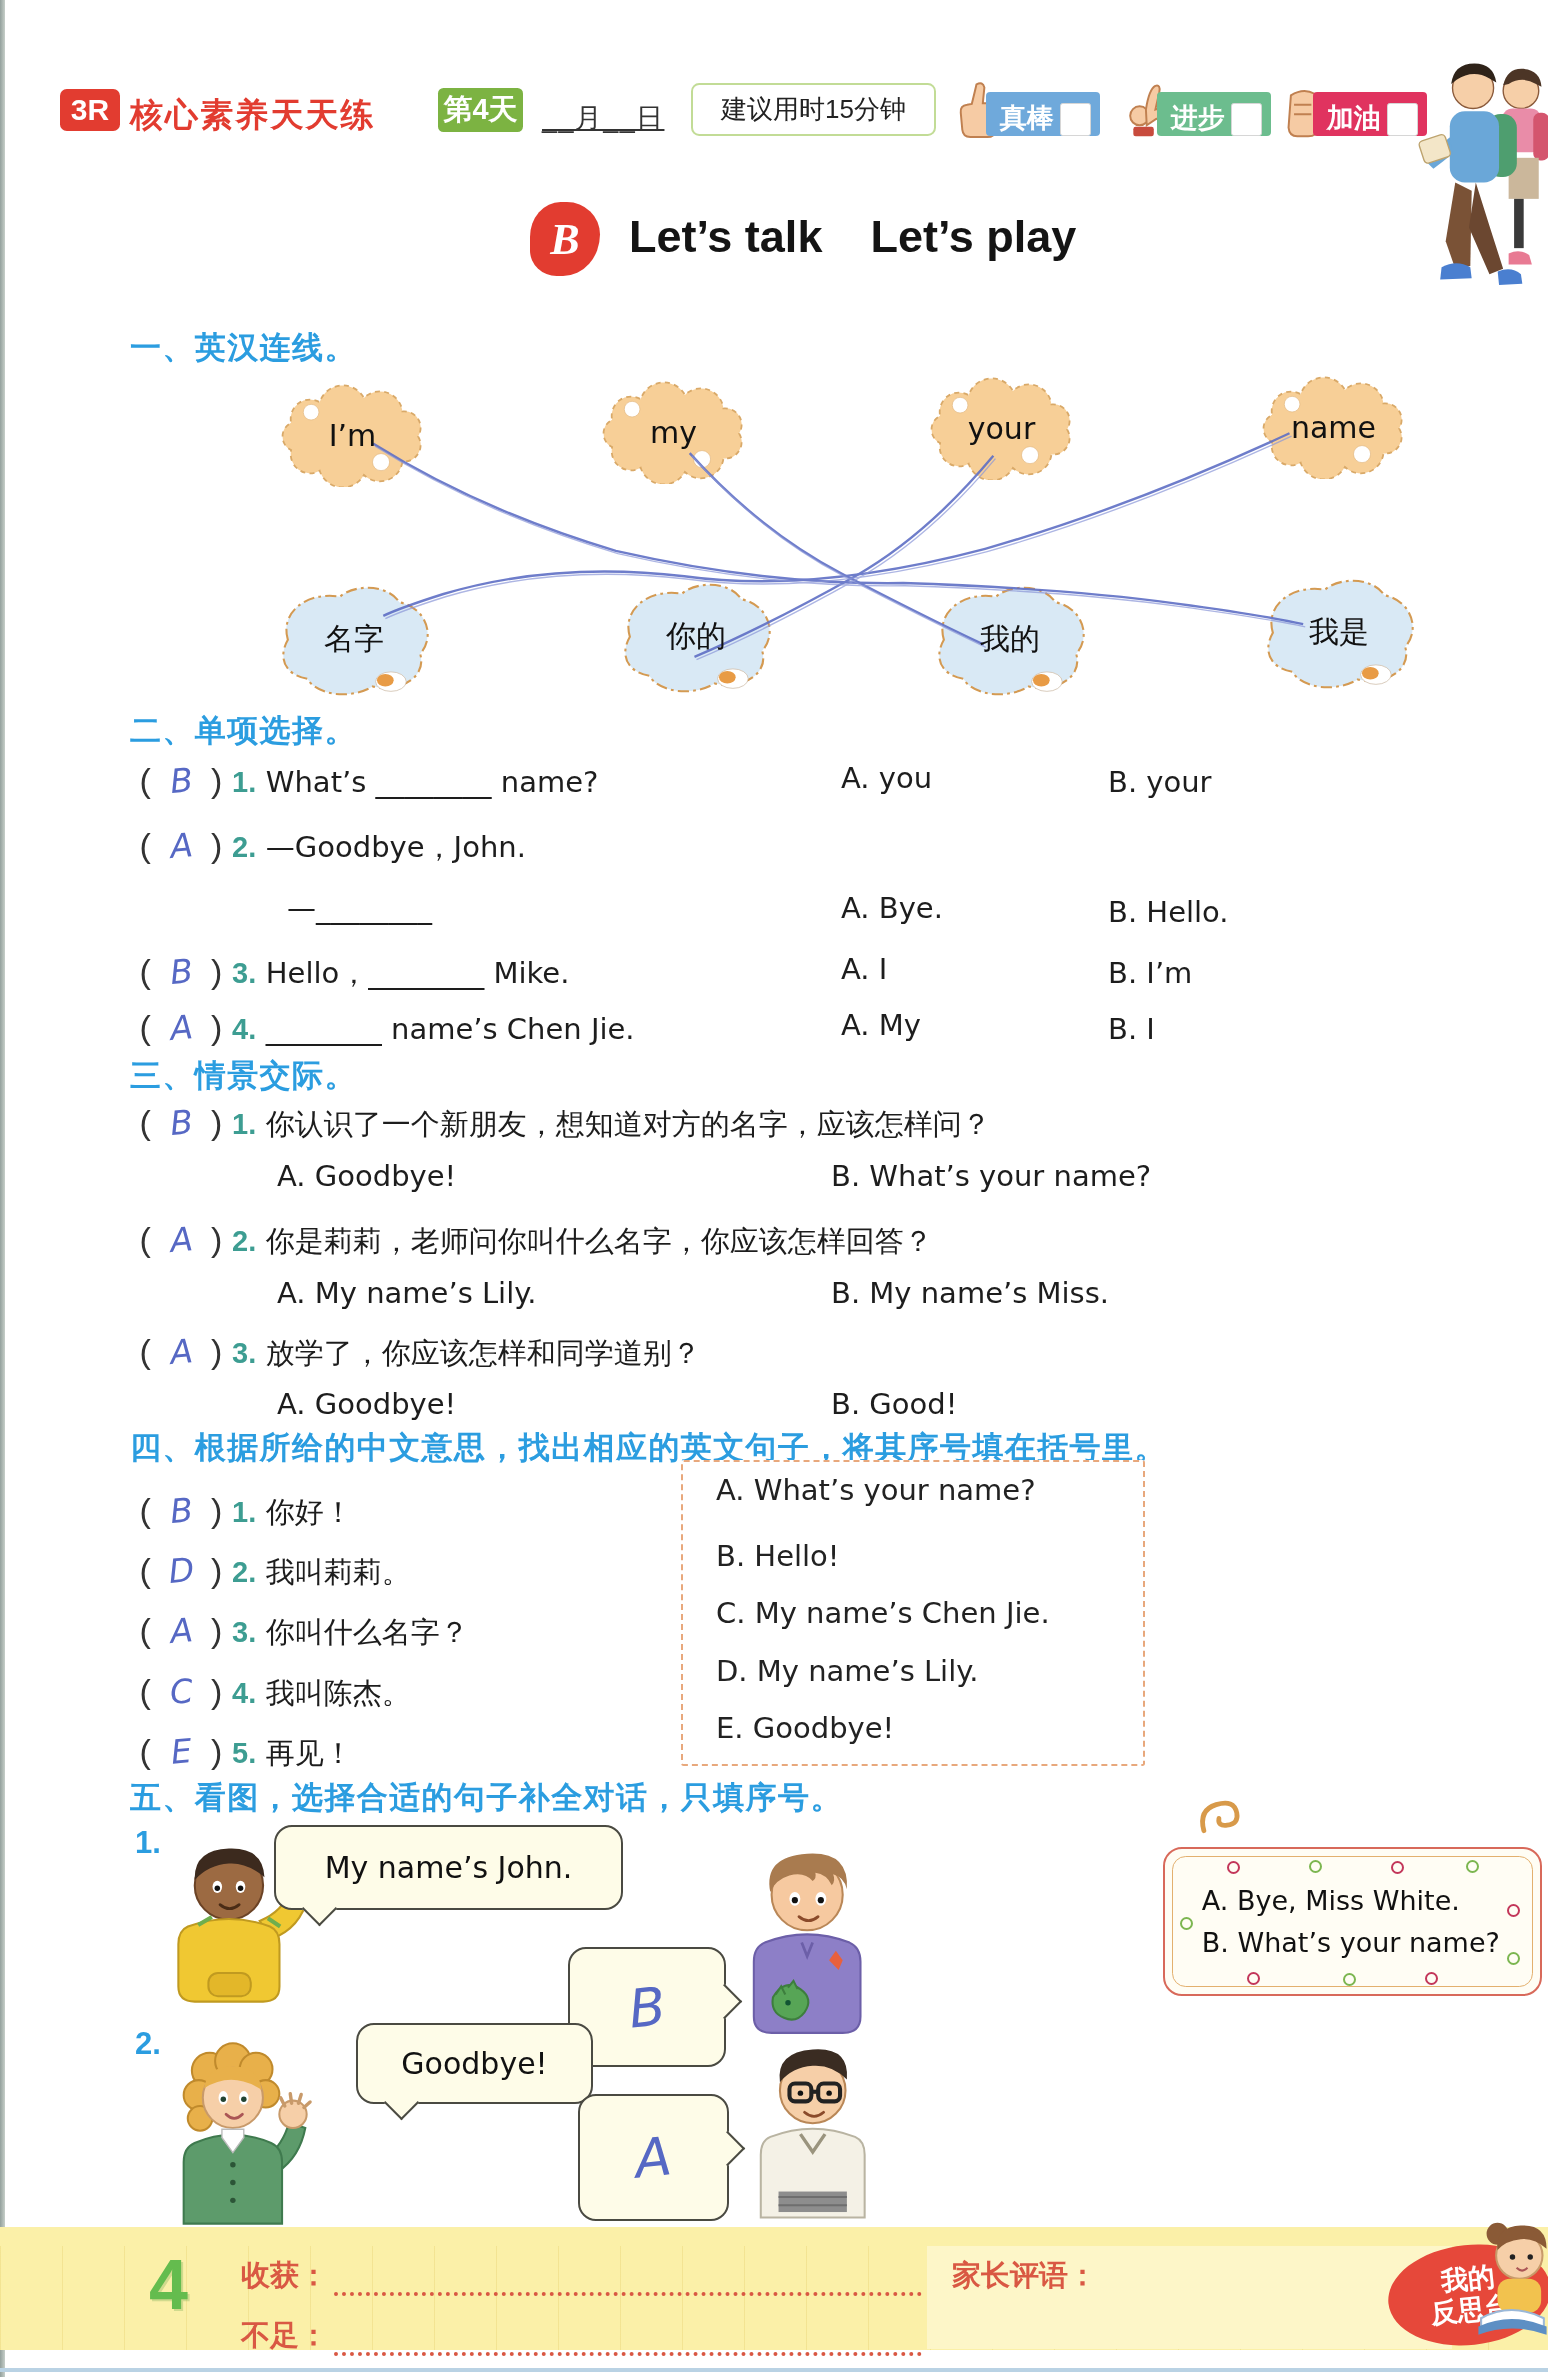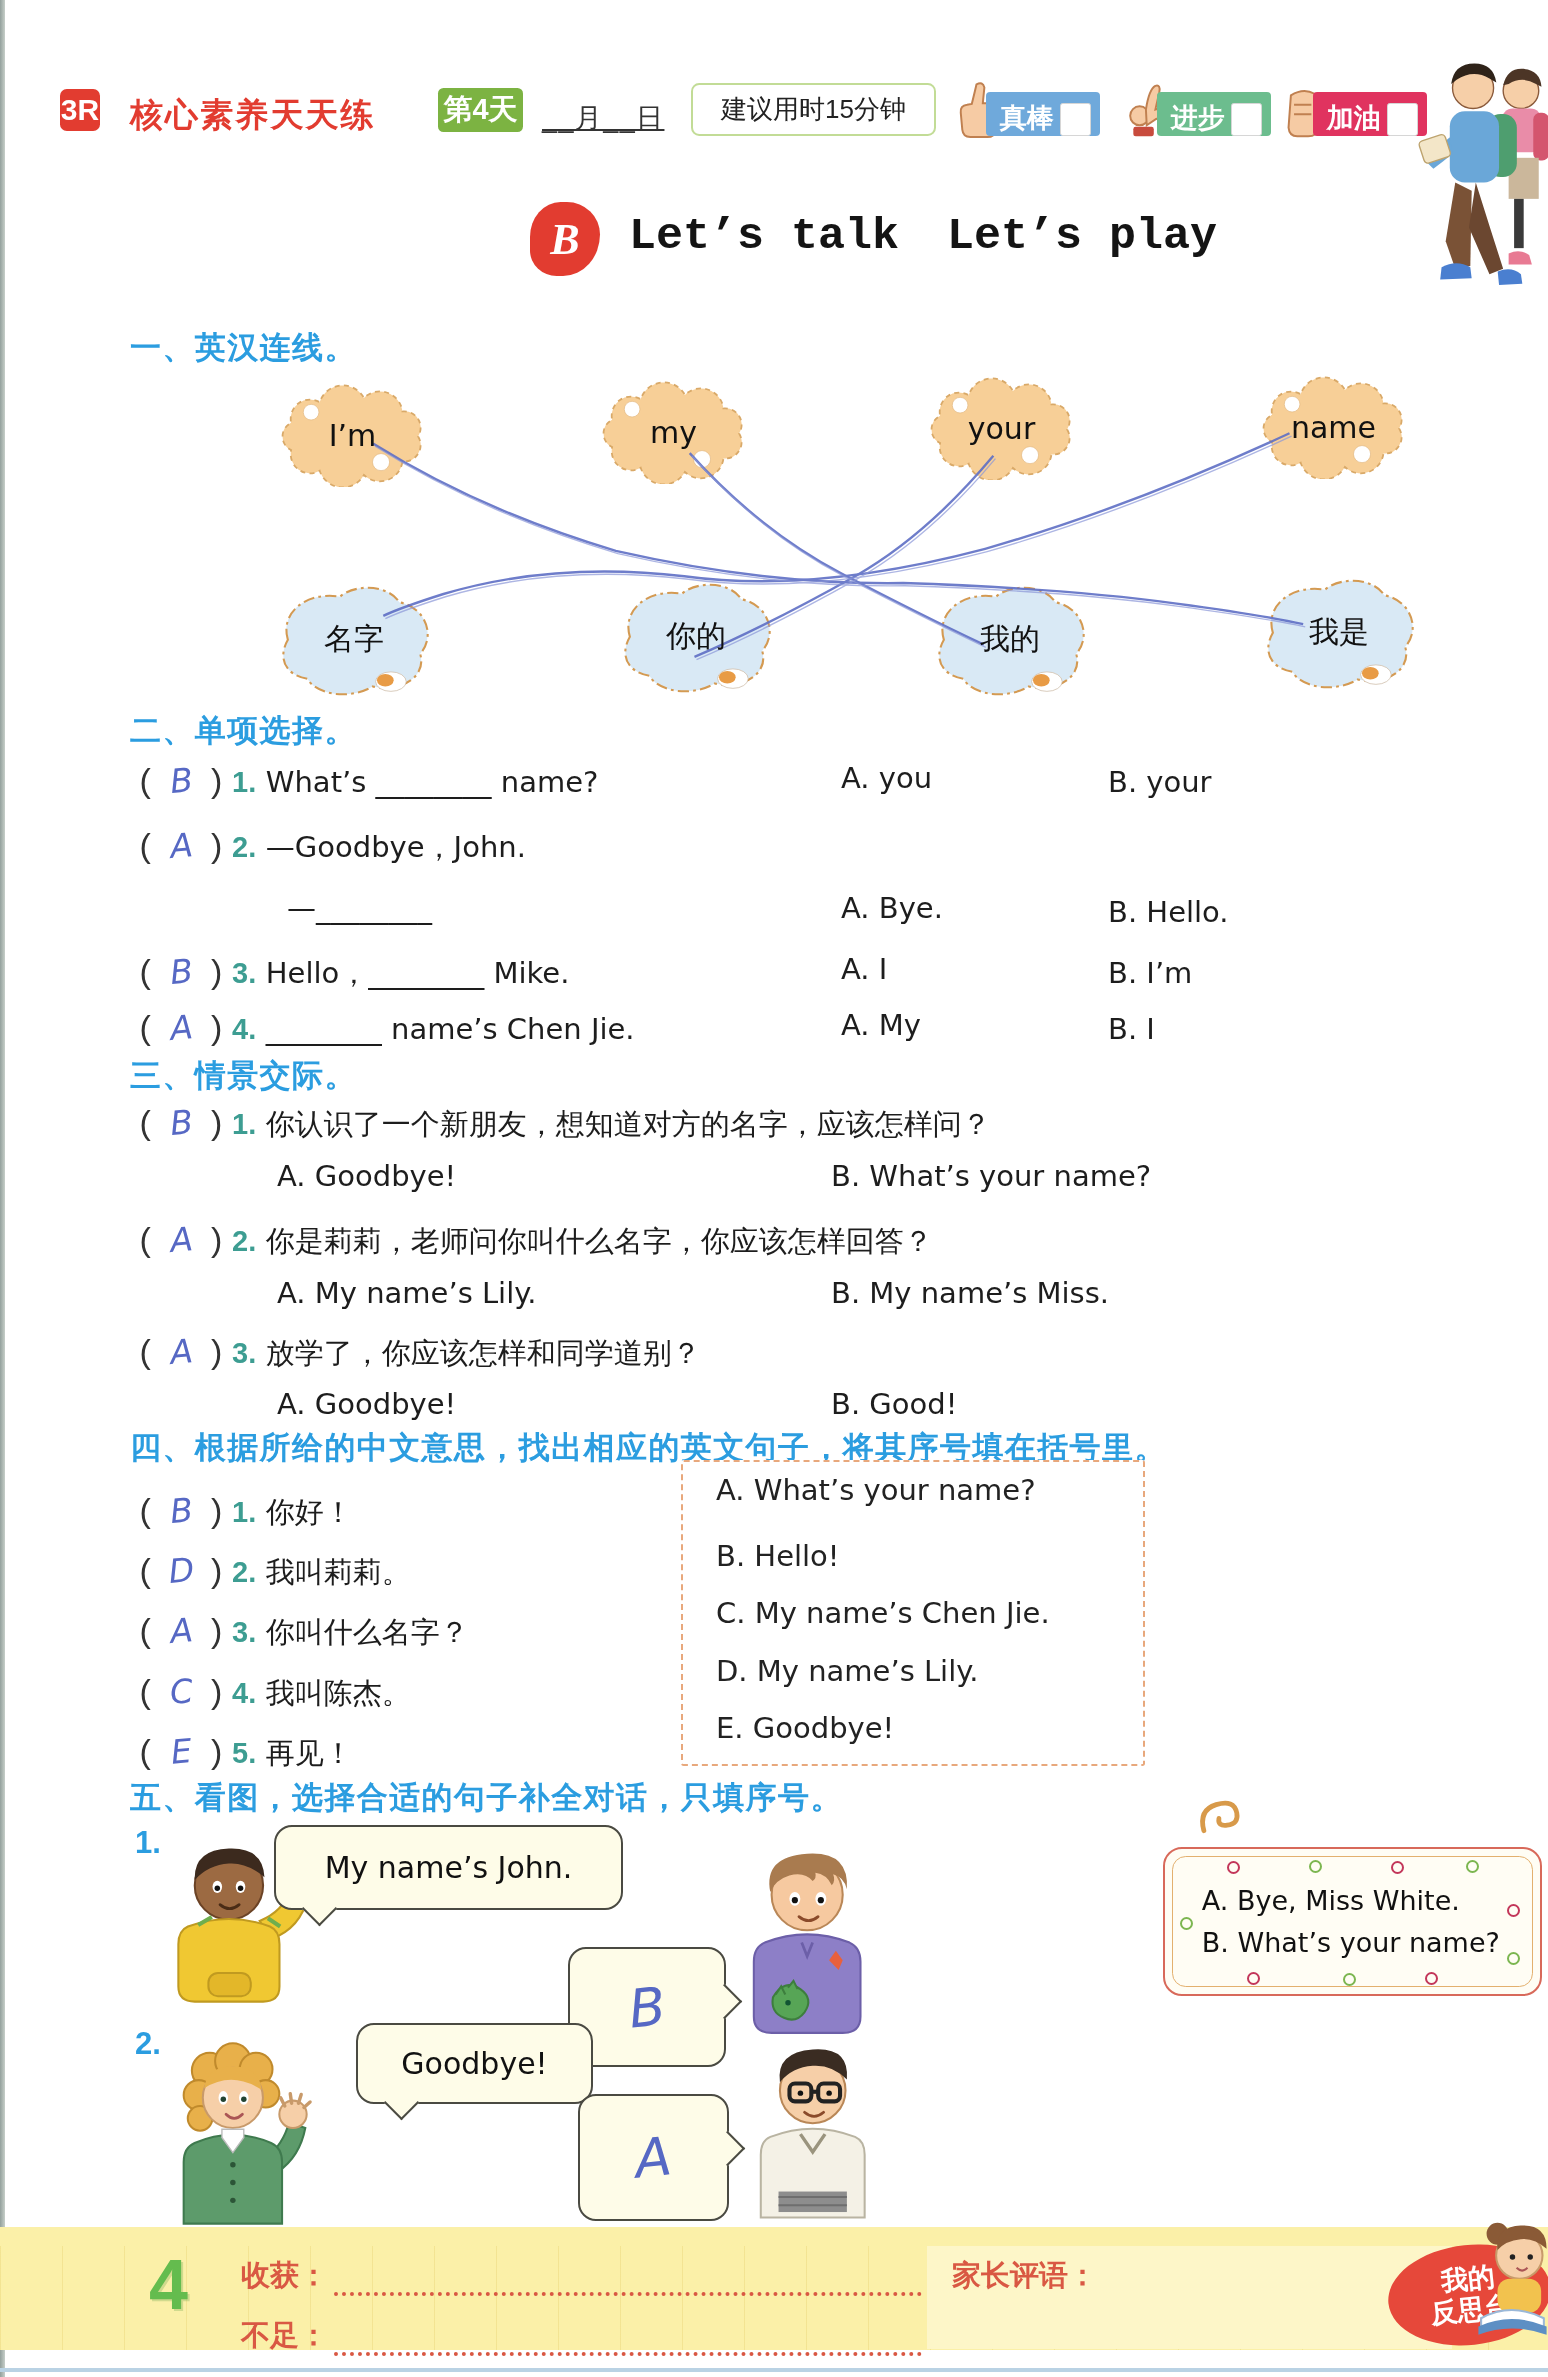--- a/index.html
+++ b/index.html
@@ -1,27 +1,27 @@
 <!DOCTYPE html>
 <html style="font-size:11px"><head>
 <meta charset="utf-8">
 <style>
   html,body{margin:0;padding:0;background:#e8e8e8;}
   #page{position:relative;width:1549px;height:2377px;background:#ffffff;overflow:hidden;
         font-family:"Liberation Sans",sans-serif;color:#222;}
   .abs{position:absolute;}
   .en{font-family:"DejaVu Sans",sans-serif;}
-  .serif{font-family:Liberation Mono, monospace;}
+  .serif{font-family:Liberation Sans, sans-serif;}
 
   
   .left-edge{left:0;top:0;width:4.8px;height:100%;background:linear-gradient(90deg,#93a09c,#c7cfc9);}
   .bottom-edge{left:0;top:2368px;width:100%;height:4.1px;background:#b9d2e4;}
 
   
-  .logo-box{left:60px;top:89px;width:40px;height:42px;background:#e23c30;border-radius:6.8px;
+  .logo-box{left:60px;top:89px;width:60px;height:42px;background:#e23c30;border-radius:6.8px;
             color:#fff;font-weight:bold;font-size:30px;display:flex;align-items:center;justify-content:center;}
   .logo-title{left:130px;top:93px;font-size:33px;font-weight:bold;color:#e23c30;letter-spacing:2.1px;}
   .day-box{left:438px;top:88px;width:85px;height:44px;background:#7cb342;border-radius:5.5px;color:#fff;
            font-weight:bold;font-size:29px;display:flex;align-items:center;justify-content:center;}
   .date-text{left:542px;top:100px;font-size:27px;color:#333;letter-spacing:1.4px;text-decoration:underline;}
   .time-box{left:691px;top:83px;width:241px;height:49px;background:#fff;border:2.1px solid #c2dc96;
             border-radius:8.2px;display:flex;align-items:center;justify-content:center;font-size:26px;color:#222;}
   .score-badge{top:92px;height:44px;border-radius:4.1px;display:flex;align-items:flex-end;gap:6.8px;
                padding:0 8.2px 0 13.7px;color:#fff;font-weight:bold;font-size:27px;}
   .score-badge .chk{width:29px;height:31px;background:#fff;border:1.4px solid #d6d6d6;border-radius:2.7px;}

